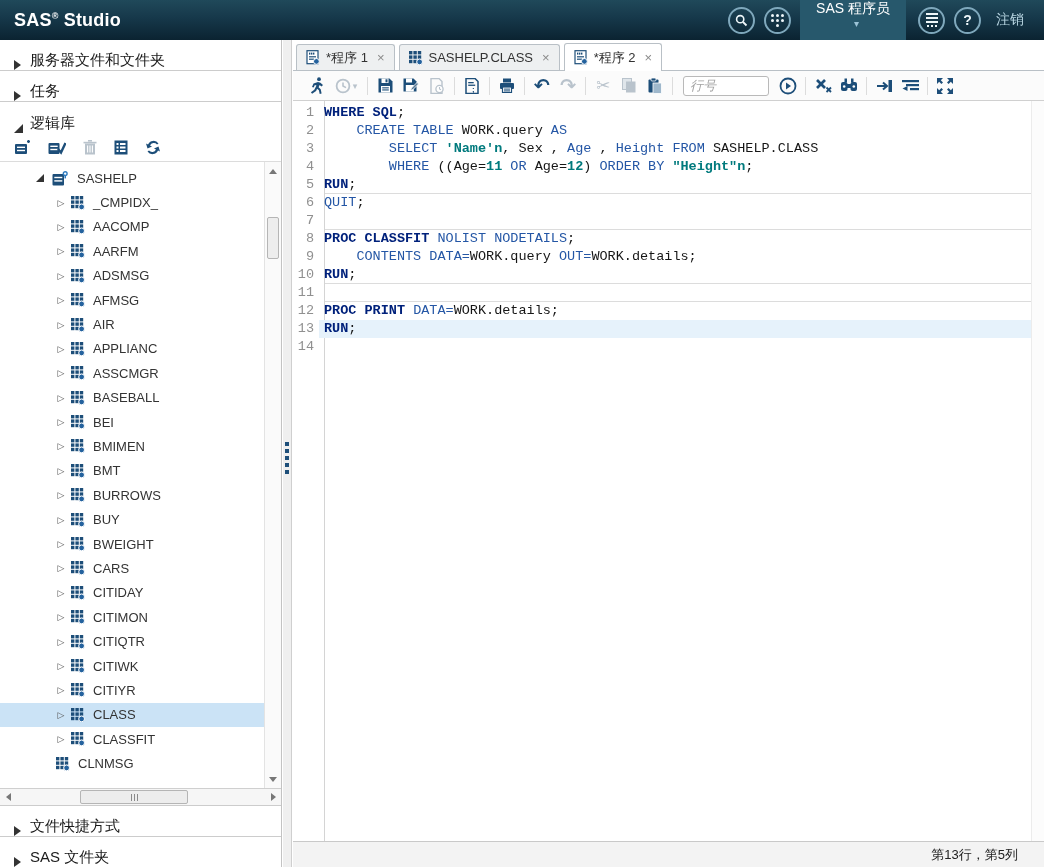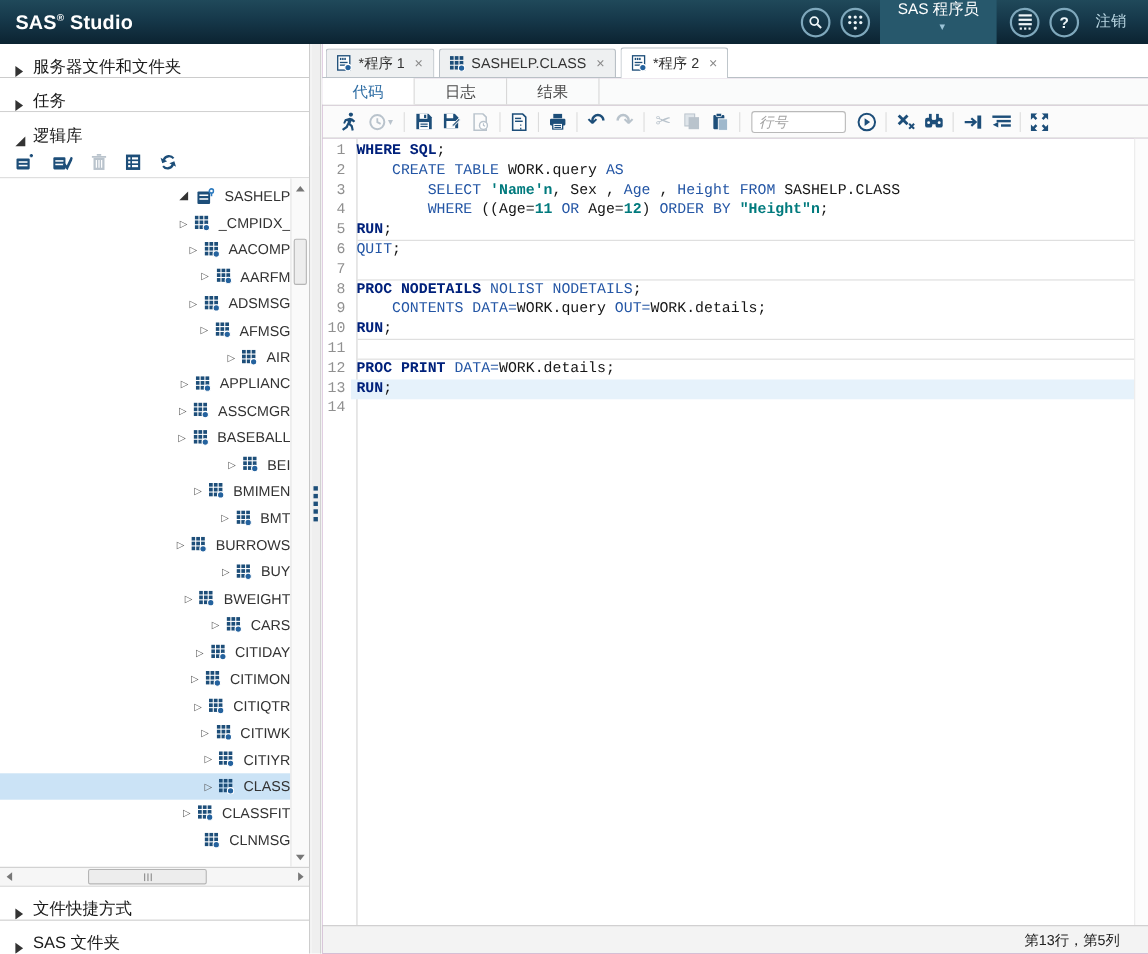--- a/index.html
+++ b/index.html
@@ -38,21 +38,21 @@
     border-bottom:5px solid transparent; margin-right:9px; flex:none; }
   .tri-open { width:0; height:0; border-left:9px solid transparent; border-bottom:9px solid #333;
     margin-right:7px; flex:none; }
   .lib-header { border-bottom:none; }
   .lib-toolbar { height:29px; flex:none; display:flex; align-items:center; gap:17px;
     padding-left:14px; border-bottom:1px solid #dcdcdc; }
   .lib-toolbar .tbi { cursor:pointer; display:flex; }
 
   .tree { flex:1; position:relative; overflow:hidden; padding-top:4px; }
   .tree-inner { position:absolute; left:0; top:4px; right:17px; }
-  .tree-row { height:24.4px; display:flex; align-items:center; font-size:13px; color:#333; cursor:pointer;justify-content:flex-end; }
+  .tree-row { height:24.4px; display:flex; align-items:center; font-size:13px; color:#333; cursor:pointer; }
   .tree-row.selected { background:#cbe3f6; }
   .tree-row .twist { width:10px; text-align:center; color:#555; font-size:9px; flex:none; }
   .tree-root .twist-open { width:0; height:0; border-left:8px solid transparent; border-bottom:8px solid #333; margin-right:2px; }
   .tree-root { padding-left:36px; gap:6px; }
   .tree-item { padding-left:56px; gap:5px; }
   .tree-label { margin-left:3px; }
 
   
   .vscroll { position:absolute; right:0; top:0; bottom:0; width:17px; background:#fafafa; border-left:1px solid #e3e3e3; }
   .vscroll .arr { position:absolute; left:0; width:16px; height:14px; display:flex; align-items:center; justify-content:center; }
@@ -829,25 +829,20 @@
                 <rect x="3" y="8.6" width="5" height="1.2"></rect>
               </g>
               <circle cx="10.4" cy="11.4" r="2.9" fill="#24629e" stroke="#fff" stroke-width="1"></circle>
             </svg>
           </span>
           <span>*程序 2</span>
           <span class="x">×</span>
         </div>
       </div>
 
-    <div class="subtabs">
-      <div class="subtab active"><span>代码</span></div>
-      <div class="subtab"><span>日志</span></div>
-      <div class="subtab"><span>结果</span></div>
-    </div>
 
     <div class="edtoolbar">
       <span class="ti">
         <svg width="15" height="17" viewBox="0 0 15 17">
             <circle cx="10" cy="2.2" r="1.9" fill="#1d4e79"></circle>
             <path d="M9 5 L4.5 6.5 3 10 l1.6.6 1.3-2.6 1.6.4 -2.2 4.4 -3.4 2.4 1.2 1.6 4-2.7 1-2.4 1.8 1.6 .8 3.6 1.9-.4 -.9-4.3 -2.1-2 1-2.3 1.9 1.5 1.5-1.4 -2.6-2.3z" fill="#1d4e79"></path>
           </svg>
       </span>
       <span class="ti" style="width:34px">
         <svg width="16" height="16" viewBox="0 0 16 16">
@@ -990,21 +985,21 @@
     <div class="editor">
       <div class="gutter-line"></div>
       <div id="code-lines">
           <div class="code-line"><span class="ln">1</span><span class="codewrap"><span class="tok-b">WHERE SQL</span><span class="tok-p">;</span></span></div>
           <div class="code-line"><span class="ln">2</span><span class="codewrap"><span class="tok-p">    </span><span class="tok-k">CREATE TABLE</span><span class="tok-p"> WORK.query </span><span class="tok-k">AS</span></span></div>
           <div class="code-line"><span class="ln">3</span><span class="codewrap"><span class="tok-p">        </span><span class="tok-k">SELECT</span><span class="tok-p"> </span><span class="tok-t">'Name'n</span><span class="tok-p">, Sex , </span><span class="tok-k">Age</span><span class="tok-p"> , </span><span class="tok-k">Height</span><span class="tok-p"> </span><span class="tok-k">FROM</span><span class="tok-p"> SASHELP.CLASS</span></span></div>
           <div class="code-line"><span class="ln">4</span><span class="codewrap"><span class="tok-p">        </span><span class="tok-k">WHERE</span><span class="tok-p"> ((Age=</span><span class="tok-t">11</span><span class="tok-p"> </span><span class="tok-k">OR</span><span class="tok-p"> Age=</span><span class="tok-t">12</span><span class="tok-p">) </span><span class="tok-k">ORDER BY</span><span class="tok-p"> </span><span class="tok-t">"Height"n</span><span class="tok-p">;</span></span></div>
           <div class="code-line divided"><span class="ln">5</span><span class="codewrap"><span class="tok-b">RUN</span><span class="tok-p">;</span></span></div>
           <div class="code-line"><span class="ln">6</span><span class="codewrap"><span class="tok-k">QUIT</span><span class="tok-p">;</span></span></div>
           <div class="code-line divided"><span class="ln">7</span><span class="codewrap"></span></div>
-          <div class="code-line"><span class="ln">8</span><span class="codewrap"><span class="tok-b">PROC NODETAILS</span><span class="tok-p"> </span><span class="tok-k">NOLIST NODETAILS</span><span class="tok-p">;</span></span></div>
+          <div class="code-line"><span class="ln">8</span><span class="codewrap"><span class="tok-b">PROC CLASSFIT</span><span class="tok-p"> </span><span class="tok-k">NOLIST NODETAILS</span><span class="tok-p">;</span></span></div>
           <div class="code-line"><span class="ln">9</span><span class="codewrap"><span class="tok-p">    </span><span class="tok-k">CONTENTS</span><span class="tok-p"> </span><span class="tok-k">DATA=</span><span class="tok-p">WORK.query </span><span class="tok-k">OUT=</span><span class="tok-p">WORK.details;</span></span></div>
           <div class="code-line divided"><span class="ln">10</span><span class="codewrap"><span class="tok-b">RUN</span><span class="tok-p">;</span></span></div>
           <div class="code-line divided"><span class="ln">11</span><span class="codewrap"></span></div>
           <div class="code-line"><span class="ln">12</span><span class="codewrap"><span class="tok-b">PROC PRINT</span><span class="tok-p"> </span><span class="tok-k">DATA=</span><span class="tok-p">WORK.details;</span></span></div>
           <div class="code-line hl"><span class="ln">13</span><span class="codewrap"><span class="tok-b">RUN</span><span class="tok-p">;</span></span></div>
           <div class="code-line"><span class="ln">14</span><span class="codewrap"></span></div>
         </div>
       <div class="ed-vtrack"></div>
     </div>
 

